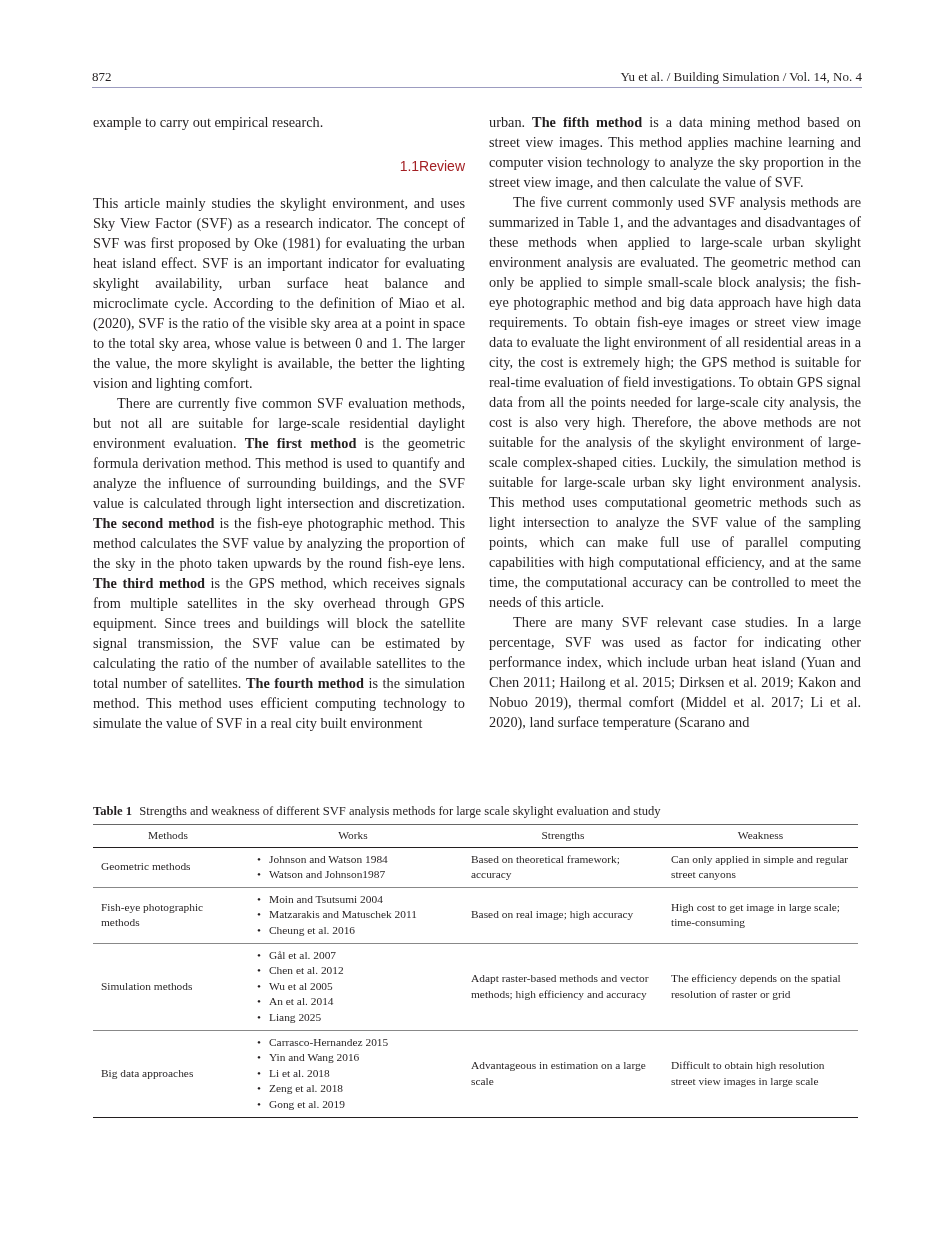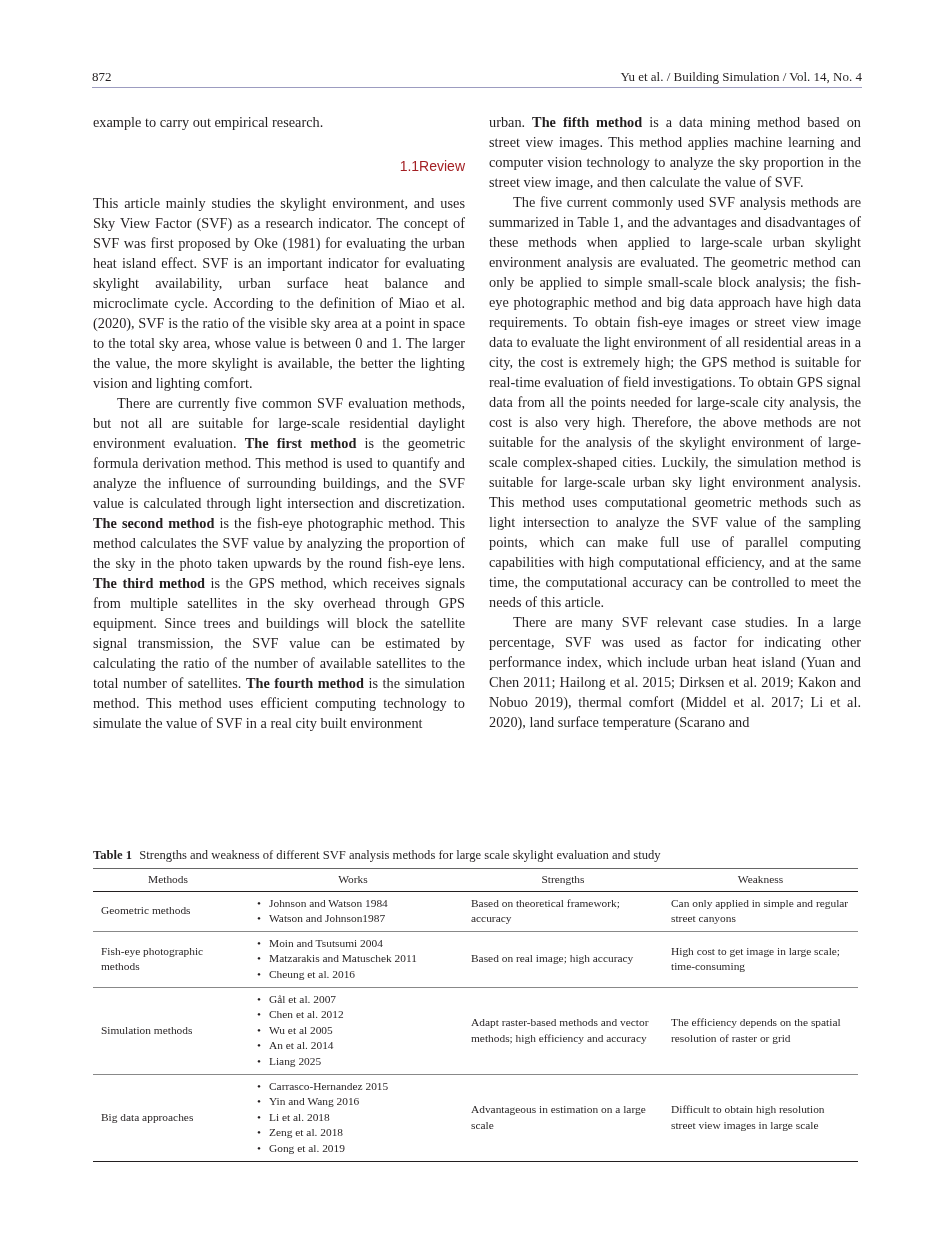--- a/index.html
+++ b/index.html
@@ -37,21 +37,21 @@
       font-size: 14px;
       color: #a31f23;
       margin: 24px 0 17px 0;
       line-height: 20px;
       text-align: right;
     }
     .section-heading .num { display: inline-block; width: 34px; }
 
     .table-block {
       position: absolute;
-      left: 93px; top: 802px; width: 765px; margin-top: 44px;
+      left: 93px; top: 802px; width: 765px;
     }
     .table-caption {
       font-size: 12.6px; line-height: 18px; margin-bottom: 4px;
     }
     .table-caption b { font-weight: bold; margin-right: 4px; }
     table {
       width: 100%;
       border-collapse: collapse;
       font-size: 11.4px;
       line-height: 15.6px;

